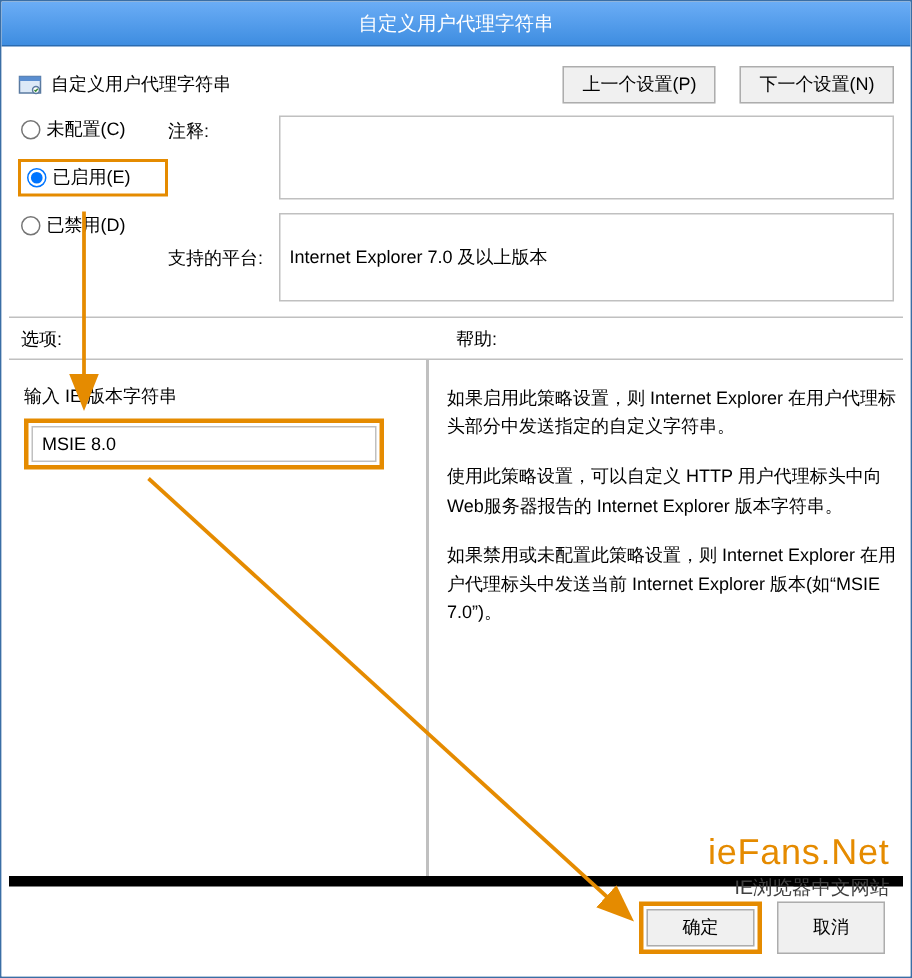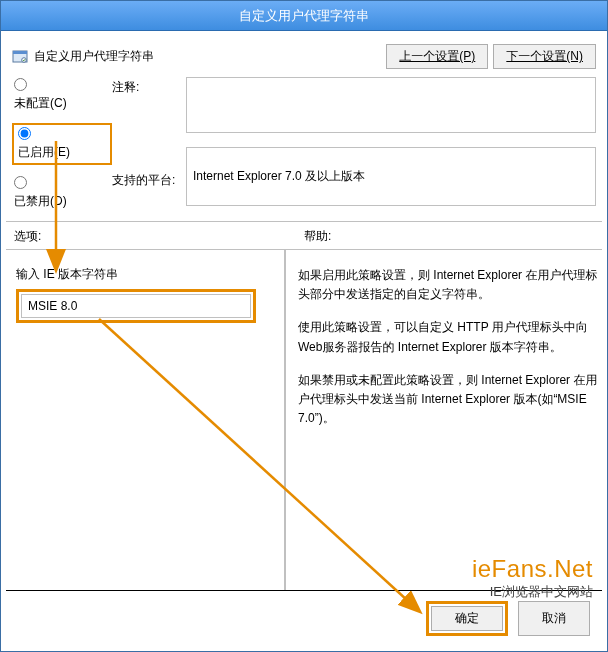--- a/index.html
+++ b/index.html
@@ -46,42 +46,41 @@
     align-items: center;
     gap: 6px;
   }
   .header-icon {
     width: 16px; height: 16px;
     display: inline-block;
     position: relative;
   }
   .header-icon svg { width:16px; height:16px; }
   .header-title { font-size: 12px; color: #000; }
-  .nav-buttons { display: flex; gap: 5px; text-decoration: underline; }
+  .nav-buttons { display: flex; gap: 16px; }
   .win-btn {
     background: #f0f0f0;
     border: 1px solid #adadad;
     padding: 3px 12px;
     font-size: 12px;
     cursor: pointer;
     font-family: inherit;
     min-width: 92px;
   }
   .config-grid {
     display: grid;
     grid-template-columns: 100px 74px 1fr;
     row-gap: 6px;
     align-items: start;
     margin-top: 6px;
   }
   .radio-col { display: flex; flex-direction: column; gap: 10px; }
   .radio-item {
-    display: flex; align-items: flex-start; gap: 4px;
+    display: flex; align-items: center; gap: 4px;
     padding: 1px 2px;
-    flex-direction: column;
   }
   .radio-item.boxed {
     border: 2px solid #e58b00;
     padding: 2px 4px;
   }
   .radio-item input { cursor: pointer; }
   .label-col { padding-top: 2px; }
   .comment-textarea {
     width: 100%;
     height: 56px;
@@ -101,21 +100,21 @@
     display: flex;
     padding: 6px 8px 4px 8px;
     gap: 0;
   }
   .mid-labels .left { width: 280px; }
   .mid-labels .right { flex: 1; padding-left: 10px; }
   .lower-section {
     flex: 1;
     display: flex;
     border-top: 1px solid #c0c0c0;
-    border-bottom: 1px solid #000000;
+    border-bottom: 7px solid #000000;
     overflow: hidden;
   }
   .options-panel {
     width: 280px;
     border-right: 2px solid #c0c0c0;
     padding: 16px 10px 10px 10px;
     background: #fff;
   }
   .options-panel .field-label { margin-bottom: 6px; }
   .ie-input {

